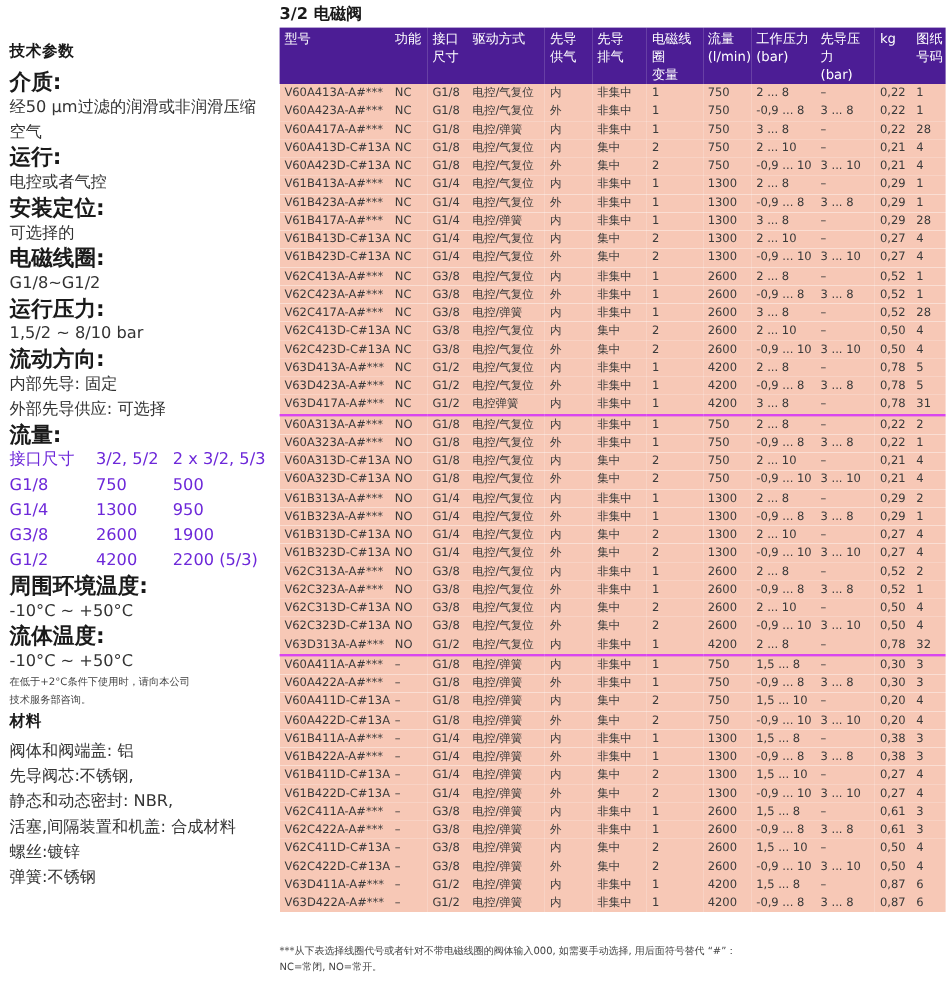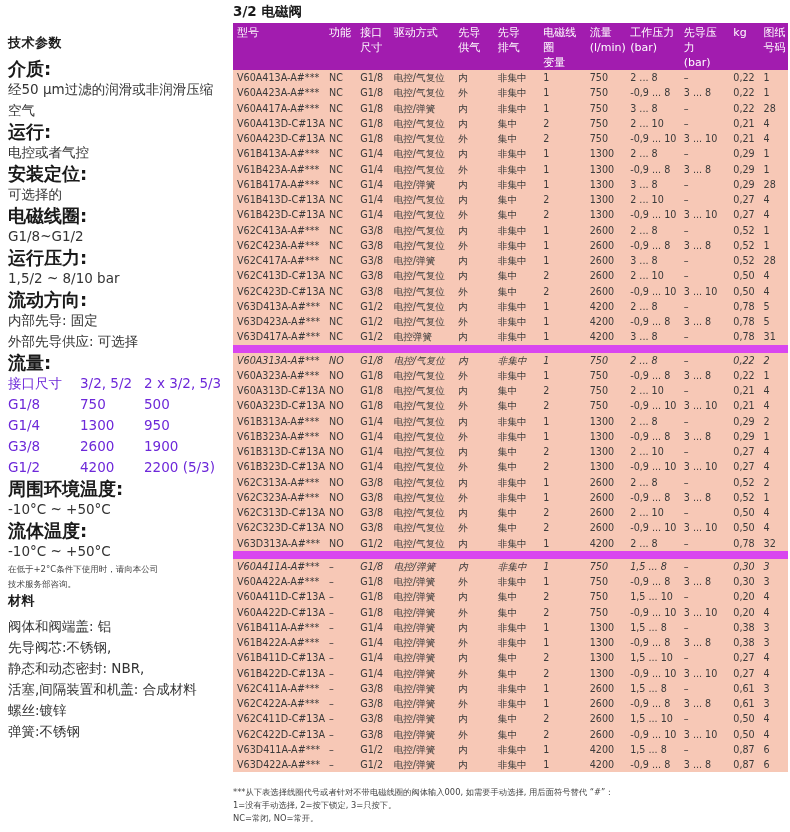--- a/index.html
+++ b/index.html
@@ -8,25 +8,25 @@
   .left { position:absolute; left:8px; top:34px; width:220px; }
   .left .h1 { font-size:13px; font-weight:bold; margin:0 0 6px 0; letter-spacing:0.5px; }
   .left .lbl { font-size:18px; font-weight:bold; line-height:21px; }
   .left .val { font-size:13.5px; line-height:21px; color:#333; }
   .left .small { font-size:8.5px; line-height:15px; color:#444; }
   .flow { display:grid; grid-template-columns:72px 64px 80px; font-size:13.5px; line-height:21px; color:#6d28d9; }
   .mat-title { margin-top:22px; }
   .right { position:absolute; left:233px; top:0; width:555px; }
   .title { font-size:13.5px; font-weight:bold; position:absolute; left:0; top:3px; }
   table { position:absolute; left:0; top:23px; width:555px; border-collapse:collapse; table-layout:fixed; }
-  th { background:#a21caf; color:#fff; font-weight:normal; font-size:11px; text-align:left; vertical-align:top;
+  th { background:#4c1d95; color:#fff; font-weight:normal; font-size:11px; text-align:left; vertical-align:top;
        padding:2px 2px 0 4px; line-height:15px; height:28px;margin-left:18px; }
   td { background:#f7c8b6; font-size:9.6px; color:#3a3a3a; padding:0 2px 0 4px; height:15.25px; line-height:15.25px;
        white-space:nowrap; overflow:hidden; }
-  tr.sep td { border-top:8px solid #d946ef;font-style:italic; }
+  tr.sep td { border-top:2px solid #d946ef; }
   td.c { text-align:left; }
   .foot { position:absolute; left:233px; top:786px; width:555px; font-size:8.3px; line-height:13px; color:#444; }
 </style>
 </head>
 <body>
 
 <div class="left">
   <div class="h1">技术参数</div>
   <div id="left-sections">
       <div class="lbl">介质:</div>
@@ -778,15 +778,14 @@
           <td class="c">3 ... 8</td>
           <td class="c">0,87</td>
           <td class="c">6</td>
         </tr>
       </tbody>
   </table>
 </div>
 
 <div class="foot" id="foot">
     <div>***从下表选择线圈代号或者针对不带电磁线圈的阀体输入000, 如需要手动选择, 用后面符号替代 “#”：</div>
-    <div>1=没有手动选择, 2=按下锁定, 3=只按下。</div>
     <div>NC=常闭, NO=常开。</div>
   </div>
 
 </body></html>

